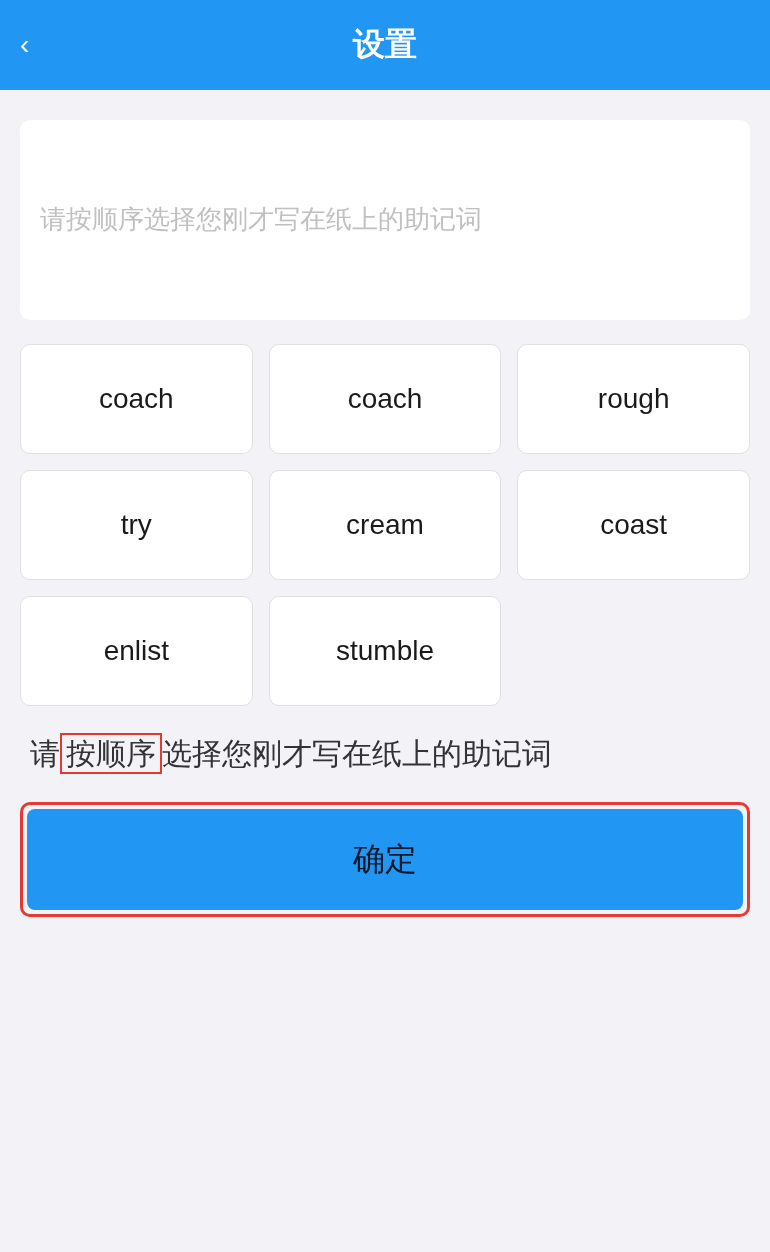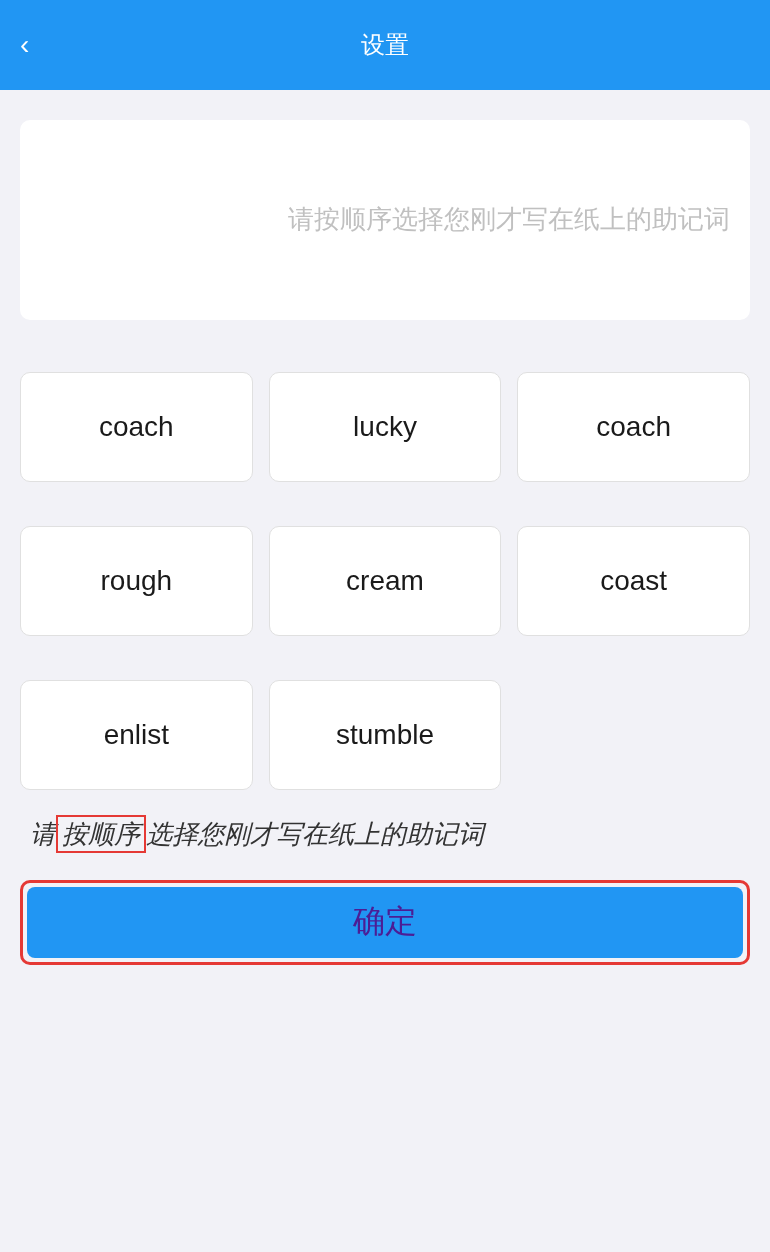--- a/index.html
+++ b/index.html
@@ -31,38 +31,38 @@
       left: 20px;
       color: white;
       font-size: 28px;
       cursor: pointer;
       display: flex;
       align-items: center;
     }
 
     .header-title {
       color: white;
-      font-size: 24px;
-      font-weight: 400;
+      font-size: 32px;
+      font-weight: 700;
     }
 
     .content {
       padding: 30px 20px 20px 20px;
       display: flex;
       flex-direction: column;
       gap: 24px;
     }
 
     .selection-box {
       background: white;
       border-radius: 10px;
       height: 200px;
       display: flex;
       align-items: center;
-      justify-content: flex-end;
+      justify-content: flex-start;
       padding: 20px;
     }
 
     .selection-placeholder {
       color: #c0c0c0;
       font-size: 26px;
       text-align: center;
       line-height: 1.6;
     }
 
@@ -77,52 +77,50 @@
       border: 1.5px solid #e0e0e0;
       border-radius: 10px;
       height: 110px;
       display: flex;
       align-items: center;
       justify-content: center;
       font-size: 28px;
       color: #1a1a1a;
       cursor: pointer;
       font-weight: 400;
-      margin-top: 28px;
     }
 
     .hint-text {
-      font-size: 26px;
+      font-size: 30px;
       color: #333;
       line-height: 1.6;
       padding: 0 10px;
-      font-style: italic;
     }
 
     .hint-highlight {
       display: inline;
       border: 2px solid #e53935;
       padding: 2px 4px;
       color: #333;
     }
 
     .confirm-button-wrapper {
       border: 3px solid #e53935;
       border-radius: 10px;
       padding: 4px;
       margin: 0 0px;
     }
 
     .confirm-button {
       background-color: #2196f3;
       border: none;
       border-radius: 8px;
-      height: 71px;
+      height: 101px;
       width: 100%;
-      color: #4c1d95;
+      color: #0f172a;
       font-size: 32px;
       cursor: pointer;
       display: flex;
       align-items: center;
       justify-content: center;
     }
   </style>
 </head>
 <body>
 
@@ -131,23 +129,23 @@
   <span class="header-title">设置</span>
 </div>
 
 <div class="content">
   <div class="selection-box">
     <span class="selection-placeholder">请按顺序选择您刚才写在纸上的助记词</span>
   </div>
 
   <div class="words-grid">
   <button class="word-button">coach</button>
-      <button class="word-button">lucky</button>
       <button class="word-button">coach</button>
       <button class="word-button">rough</button>
+      <button class="word-button">try</button>
       <button class="word-button">cream</button>
       <button class="word-button">coast</button>
       <button class="word-button">enlist</button>
       <button class="word-button">stumble</button>
     </div>
 
   <div class="hint-text">
     <span>请</span><span class="hint-highlight">按顺序</span><span>选择您刚才写在纸上的助记词</span>
   </div>
 

